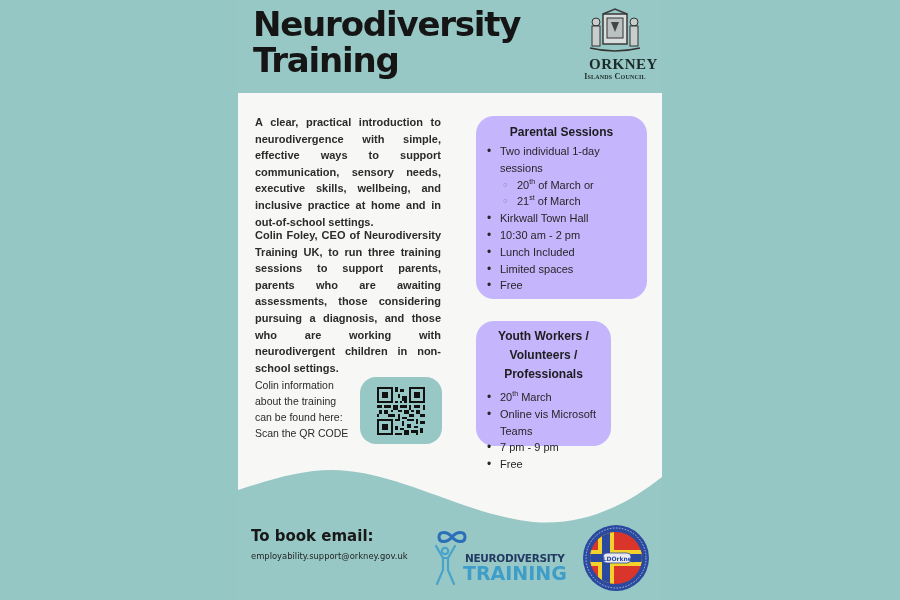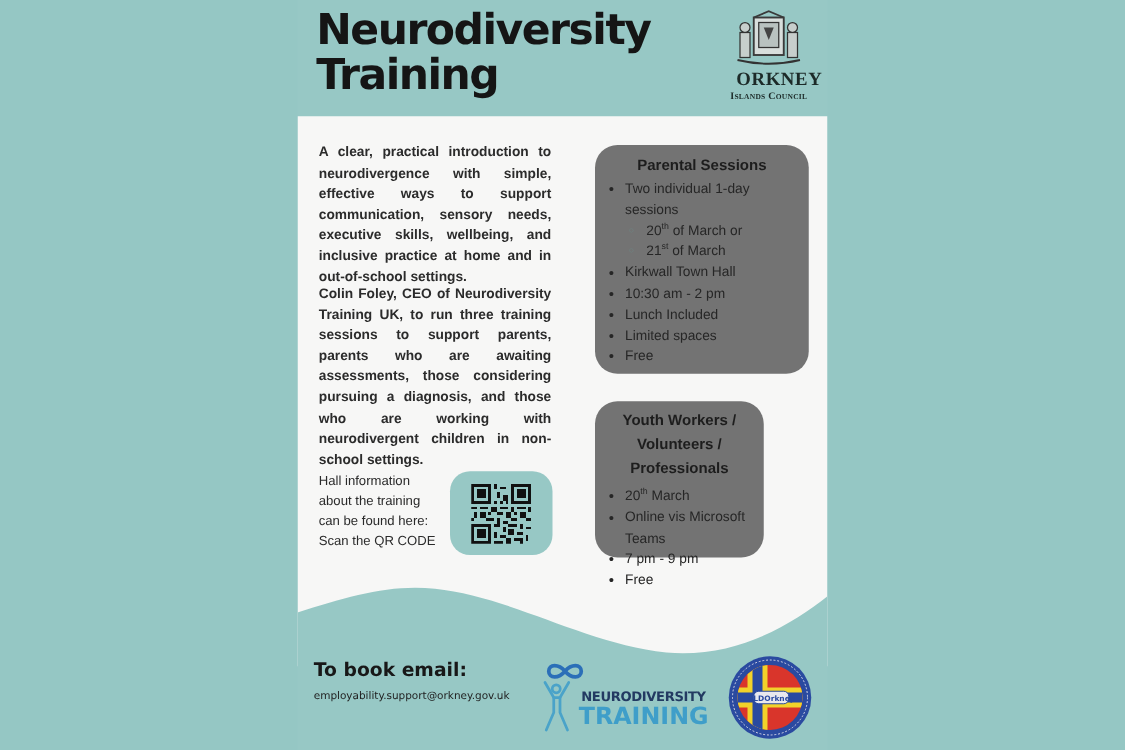--- a/index.html
+++ b/index.html
@@ -71,21 +71,21 @@
   .more-info {
     position: absolute; left: 17px; top: 377px; width: 100px;
     font-size: 10.5px; line-height: 16px; color: #2b2b2b;
   }
   .qr-box {
     position: absolute; left: 122px; top: 377px; width: 82px; height: 67px;
     background: #97c8c5; border-radius: 16px;
     display: flex; align-items: center; justify-content: center;
   }
   .card {
-    position: absolute; background: #737373;
+    position: absolute; background: #c4b5fd;
     border-radius: 18px;
     color: #262626;
   }
   .card-title {
     text-align: center; font-weight: bold; font-size: 12px; line-height: 20px;
     color: #1d1d1d;
   }
   .card ul { list-style: none; }
   .card li {
     font-size: 11px; line-height: 16.8px; position: relative; padding-left: 14px;
@@ -155,21 +155,21 @@
   <div class="body-panel"></div>
 
   <svg class="wave" viewBox="0 0 424 145" preserveAspectRatio="none">
     <path d="M0 35 C40 22 75 12 110 16 C170 22 230 60 295 67 C350 72 395 45 424 22 L424 145 L0 145 Z" fill="#97c8c5"></path>
   </svg>
 
   <p class="text-col intro">A clear, practical introduction to neurodivergence with simple, effective ways to support communication, sensory needs, executive skills, wellbeing, and inclusive practice at home and in out-of-school settings.</p>
   <p class="text-col about">Colin Foley, CEO of Neurodiversity Training UK, to run three training sessions to support parents, parents who are awaiting assessments, those considering pursuing a diagnosis, and those who are working with neurodivergent children in non-school settings.</p>
 
   <div class="more-info">
-    <div>Hall information</div>
+    <div>Colin information</div>
     <div>about the training</div>
     <div>can be found here:</div>
     <div>Scan the QR CODE</div>
   </div>
 
   <div class="qr-box">
     <svg width="48" height="48" viewBox="0 0 21 21" shape-rendering="crispEdges">
       <rect width="21" height="21" fill="#ffffff" opacity="0.0"></rect>
       <g fill="#111">
         <rect x="0" y="0" width="7" height="7"></rect>

